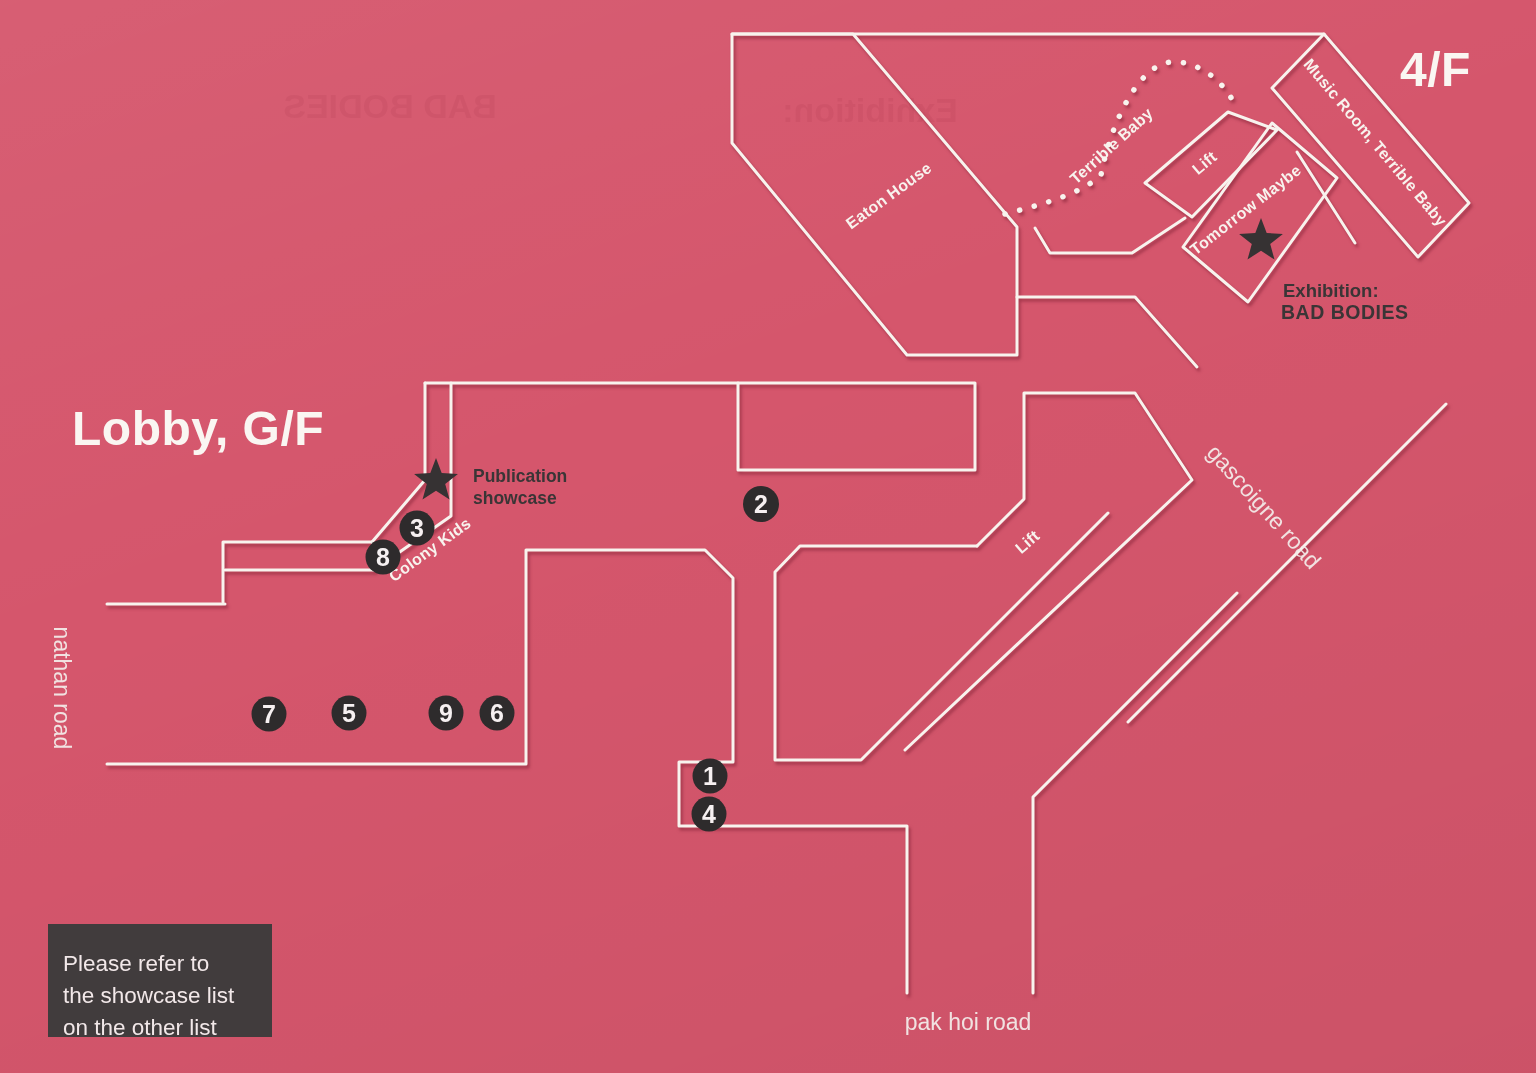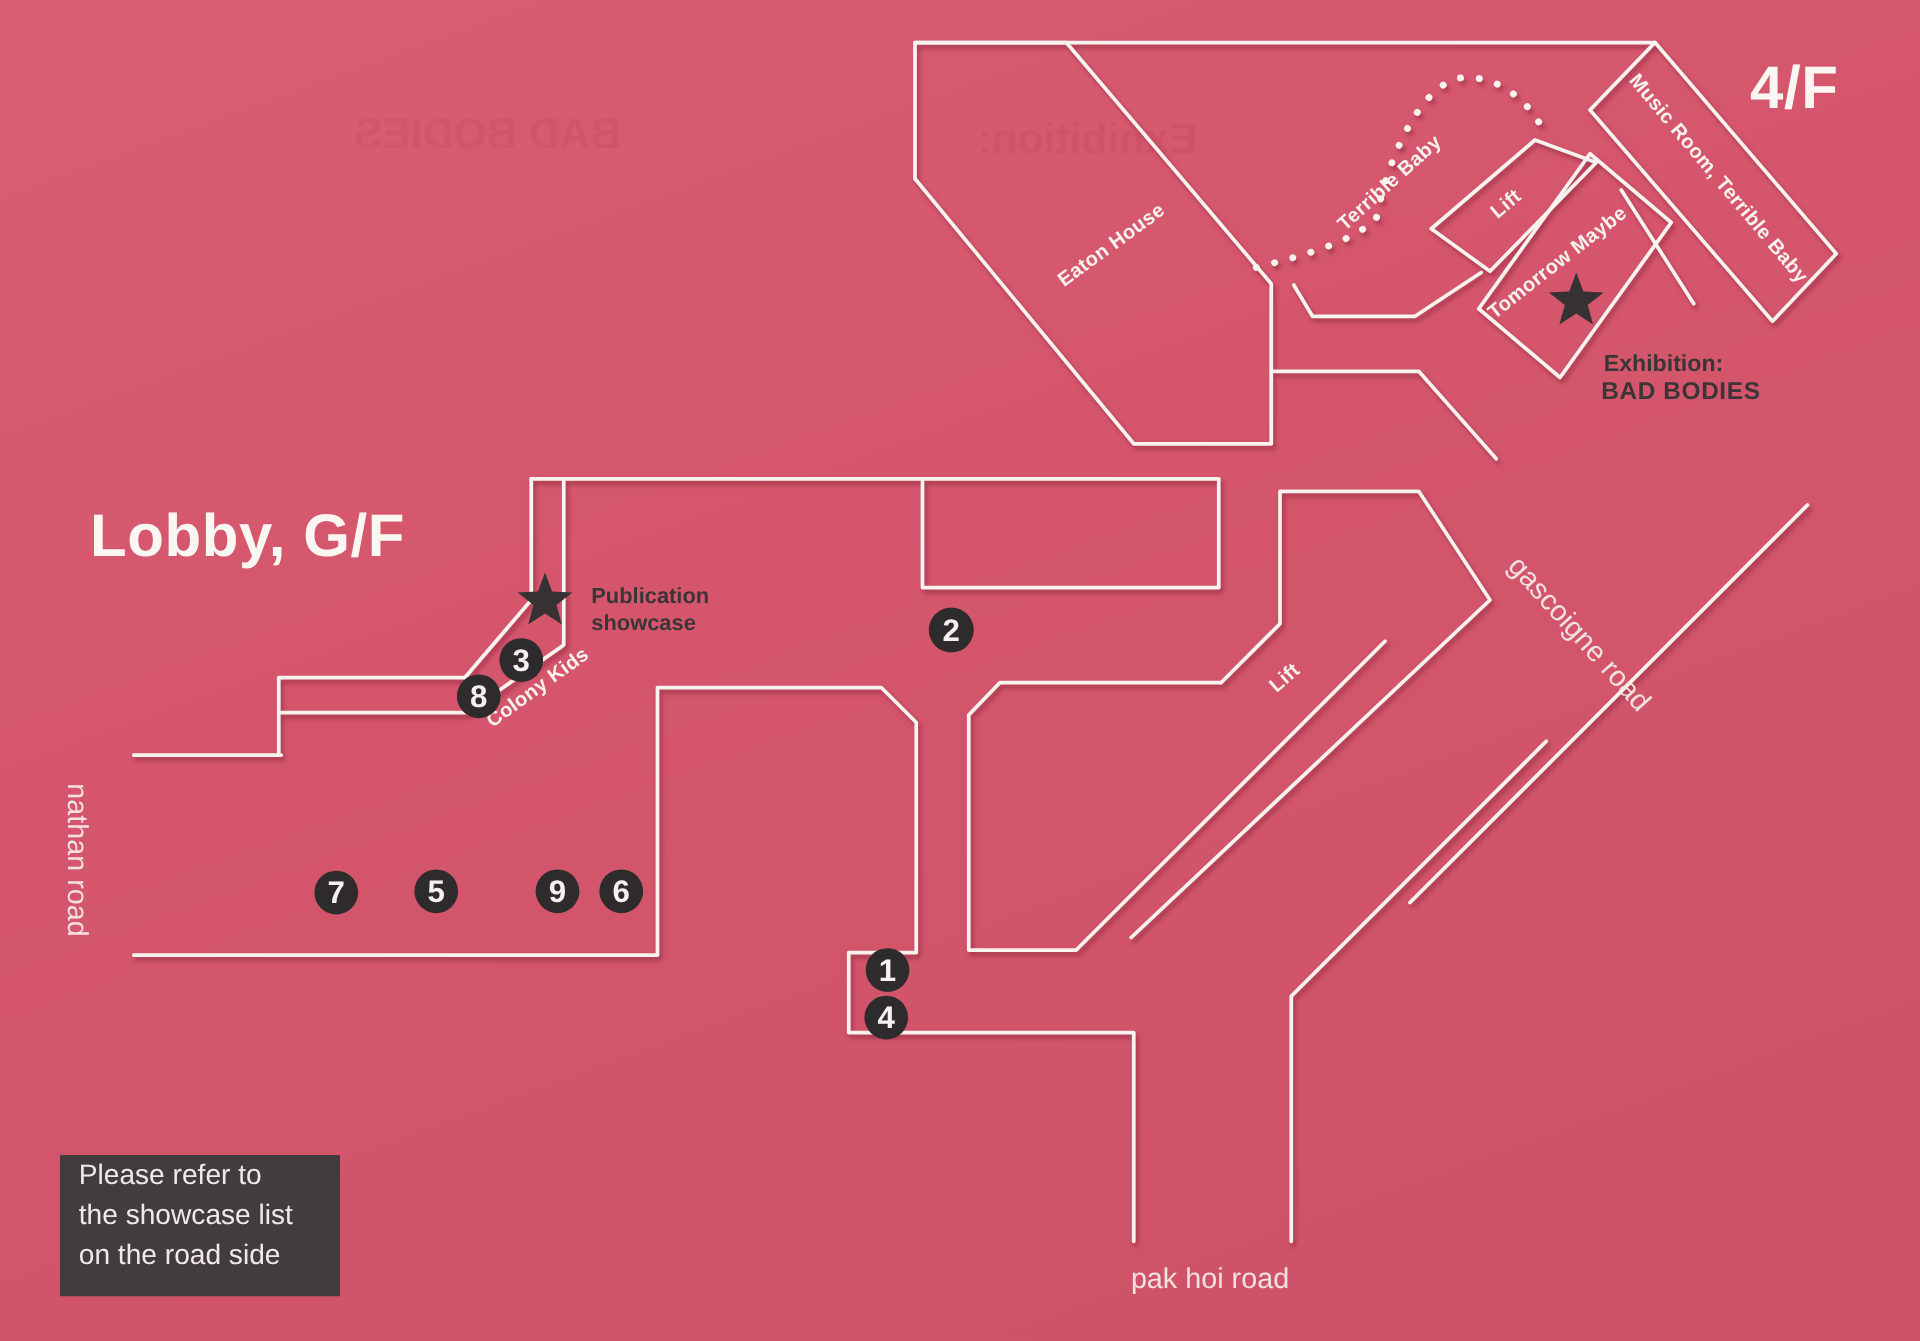--- a/index.html
+++ b/index.html
@@ -17,21 +17,21 @@
   .big-title{fill:#faf6f2;font-size:48px;font-weight:bold;letter-spacing:.5px;}
   .room-label{fill:#f8f3ee;font-size:16px;font-weight:bold;text-anchor:middle;letter-spacing:.3px;}
   .road-label{fill:#f3eae8;font-size:23px;text-anchor:middle;opacity:.95;}
   .dark-label{fill:#3a3536;font-weight:bold;}
   .marker circle{fill:#2e2b2c;}
   .marker text{fill:#f6f0f1;font-size:25px;font-weight:bold;text-anchor:middle;}
   .star{fill:#363233;}
   .bleed{fill:#8c2138;font-weight:bold;opacity:0.09;text-anchor:middle;}
   .info-box{
     position:absolute;left:48px;top:924px;width:224px;height:113px;box-sizing:border-box;
-    background:#413c3d;color:#f2e8e9;font-size:22.5px;line-height:1.43;padding:0 0 0 15px;
+    background:#413c3d;color:#f2e8e9;font-size:22.5px;line-height:1.43;padding:24px 0 0 15px;
   }
 </style>
 </head>
 <body>
 
 <div class="sheet">
 
   <svg class="map-svg" width="1536" height="1073" viewBox="0 0 1536 1073">
 
     <g transform="translate(390,118) scale(-1,1)">
@@ -147,16 +147,16 @@
     </g>
     <g class="marker" transform="translate(497,713)">
       <circle r="17.5"></circle>
         <text y="8.5">6</text>
     </g>
   </svg>
 
   <div class="info-box">
     <div>Please refer to</div>
     <div>the showcase list</div>
-    <div>on the road side</div>
+    <div>on the other list</div>
   </div>
 
 </div>
 
 </body></html>

